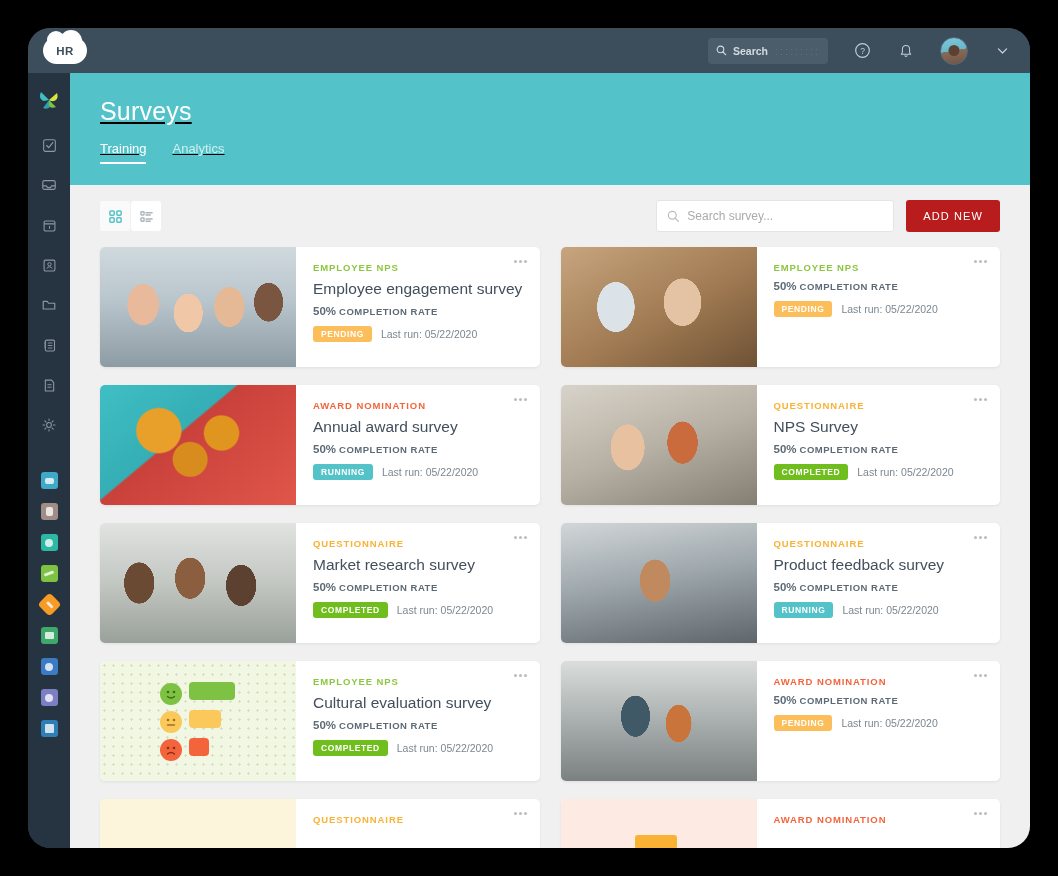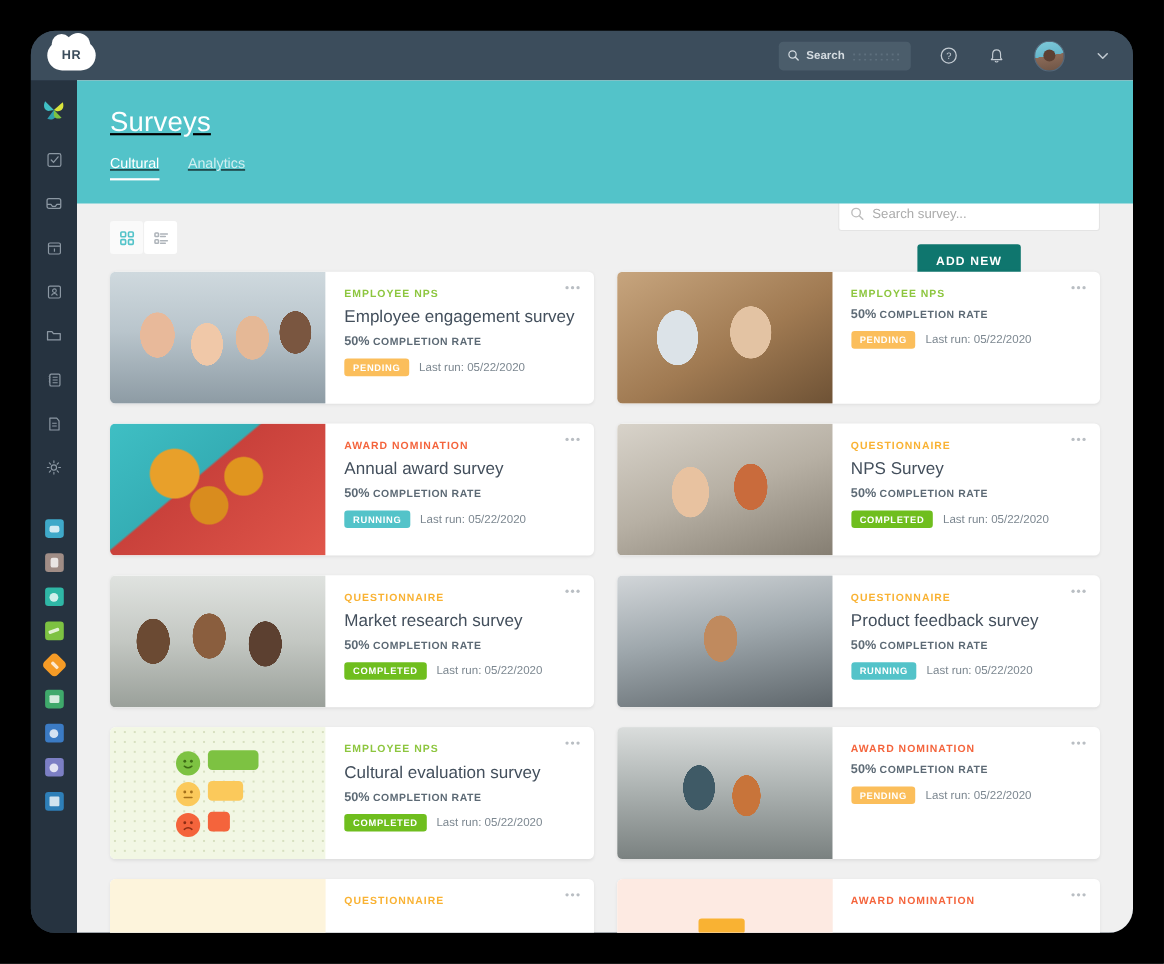--- a/index.html
+++ b/index.html
@@ -154,39 +154,39 @@
   }
   .viewtoggle { display: flex; gap: 1px; }
   .vt-btn {
     width: 30px; height: 30px; background: #ffffff;
     border-radius: 3px;
     display: flex; align-items: center; justify-content: center;
     cursor: pointer;
   }
   .vt-btn.active { background: #FAFAFA; }
   .toolbar-right {
-    margin-left: auto; display: flex; align-items: center; gap: 12px; flex-direction: column;
+    margin-left: auto; display: flex; align-items: flex-end; gap: 12px;
   }
   .survey-search {
     width: 238px; height: 32px; background: #ffffff;
     border: 1px solid #E4E4E4; border-radius: 3px;
     display: flex; align-items: center; padding: 0 10px; gap: 7px;
   }
   .survey-search input {
     border: none; outline: none; flex: 1;
     font-size: 12px; color: #8A8A8A;
     font-family: "Liberation Sans", sans-serif;
     background: transparent;
   }
   .survey-search input::placeholder { color: #ABABAB; }
   .btn-add {
     height: 32px; padding: 0 17px;
-    background: #0f766e; color: #ffffff;
+    background: #b91c1c; color: #ffffff;
     border: none; border-radius: 3px;
-    font-size: 11px; font-weight: bold; letter-spacing: 1.1px;
+    font-size: 11px; font-weight: normal; letter-spacing: 1.1px;
     font-family: "Liberation Sans", sans-serif;
     cursor: pointer;
   }
   
   .grid {
     padding: 0 30px;
     display: grid;
     grid-template-columns: 1fr 1fr;
     gap: 18px 21px;
   }
@@ -420,21 +420,21 @@
       <div class="app-icon" style="background:#2E7FB8">
           <span class="inner" style="border-radius:1px;width:9px;height:9px;"></span>
         </div>
     </div>
 
     <div class="page">
 
       <div class="hero">
         <h1>Surveys</h1>
         <div class="tabs">
-          <div class="tab active">Cultural</div>
+          <div class="tab active">Training</div>
           <div class="tab">Analytics</div>
         </div>
       </div>
 
       <div class="toolbar">
         <div class="viewtoggle">
           <div class="vt-btn active">
             <svg width="15" height="15" viewBox="0 0 16 16">
               <rect x="2" y="2" width="4.6" height="4.6" rx="1" fill="none" stroke="#53C3C9" stroke-width="1.6"></rect>
               <rect x="9.4" y="2" width="4.6" height="4.6" rx="1" fill="none" stroke="#53C3C9" stroke-width="1.6"></rect>

